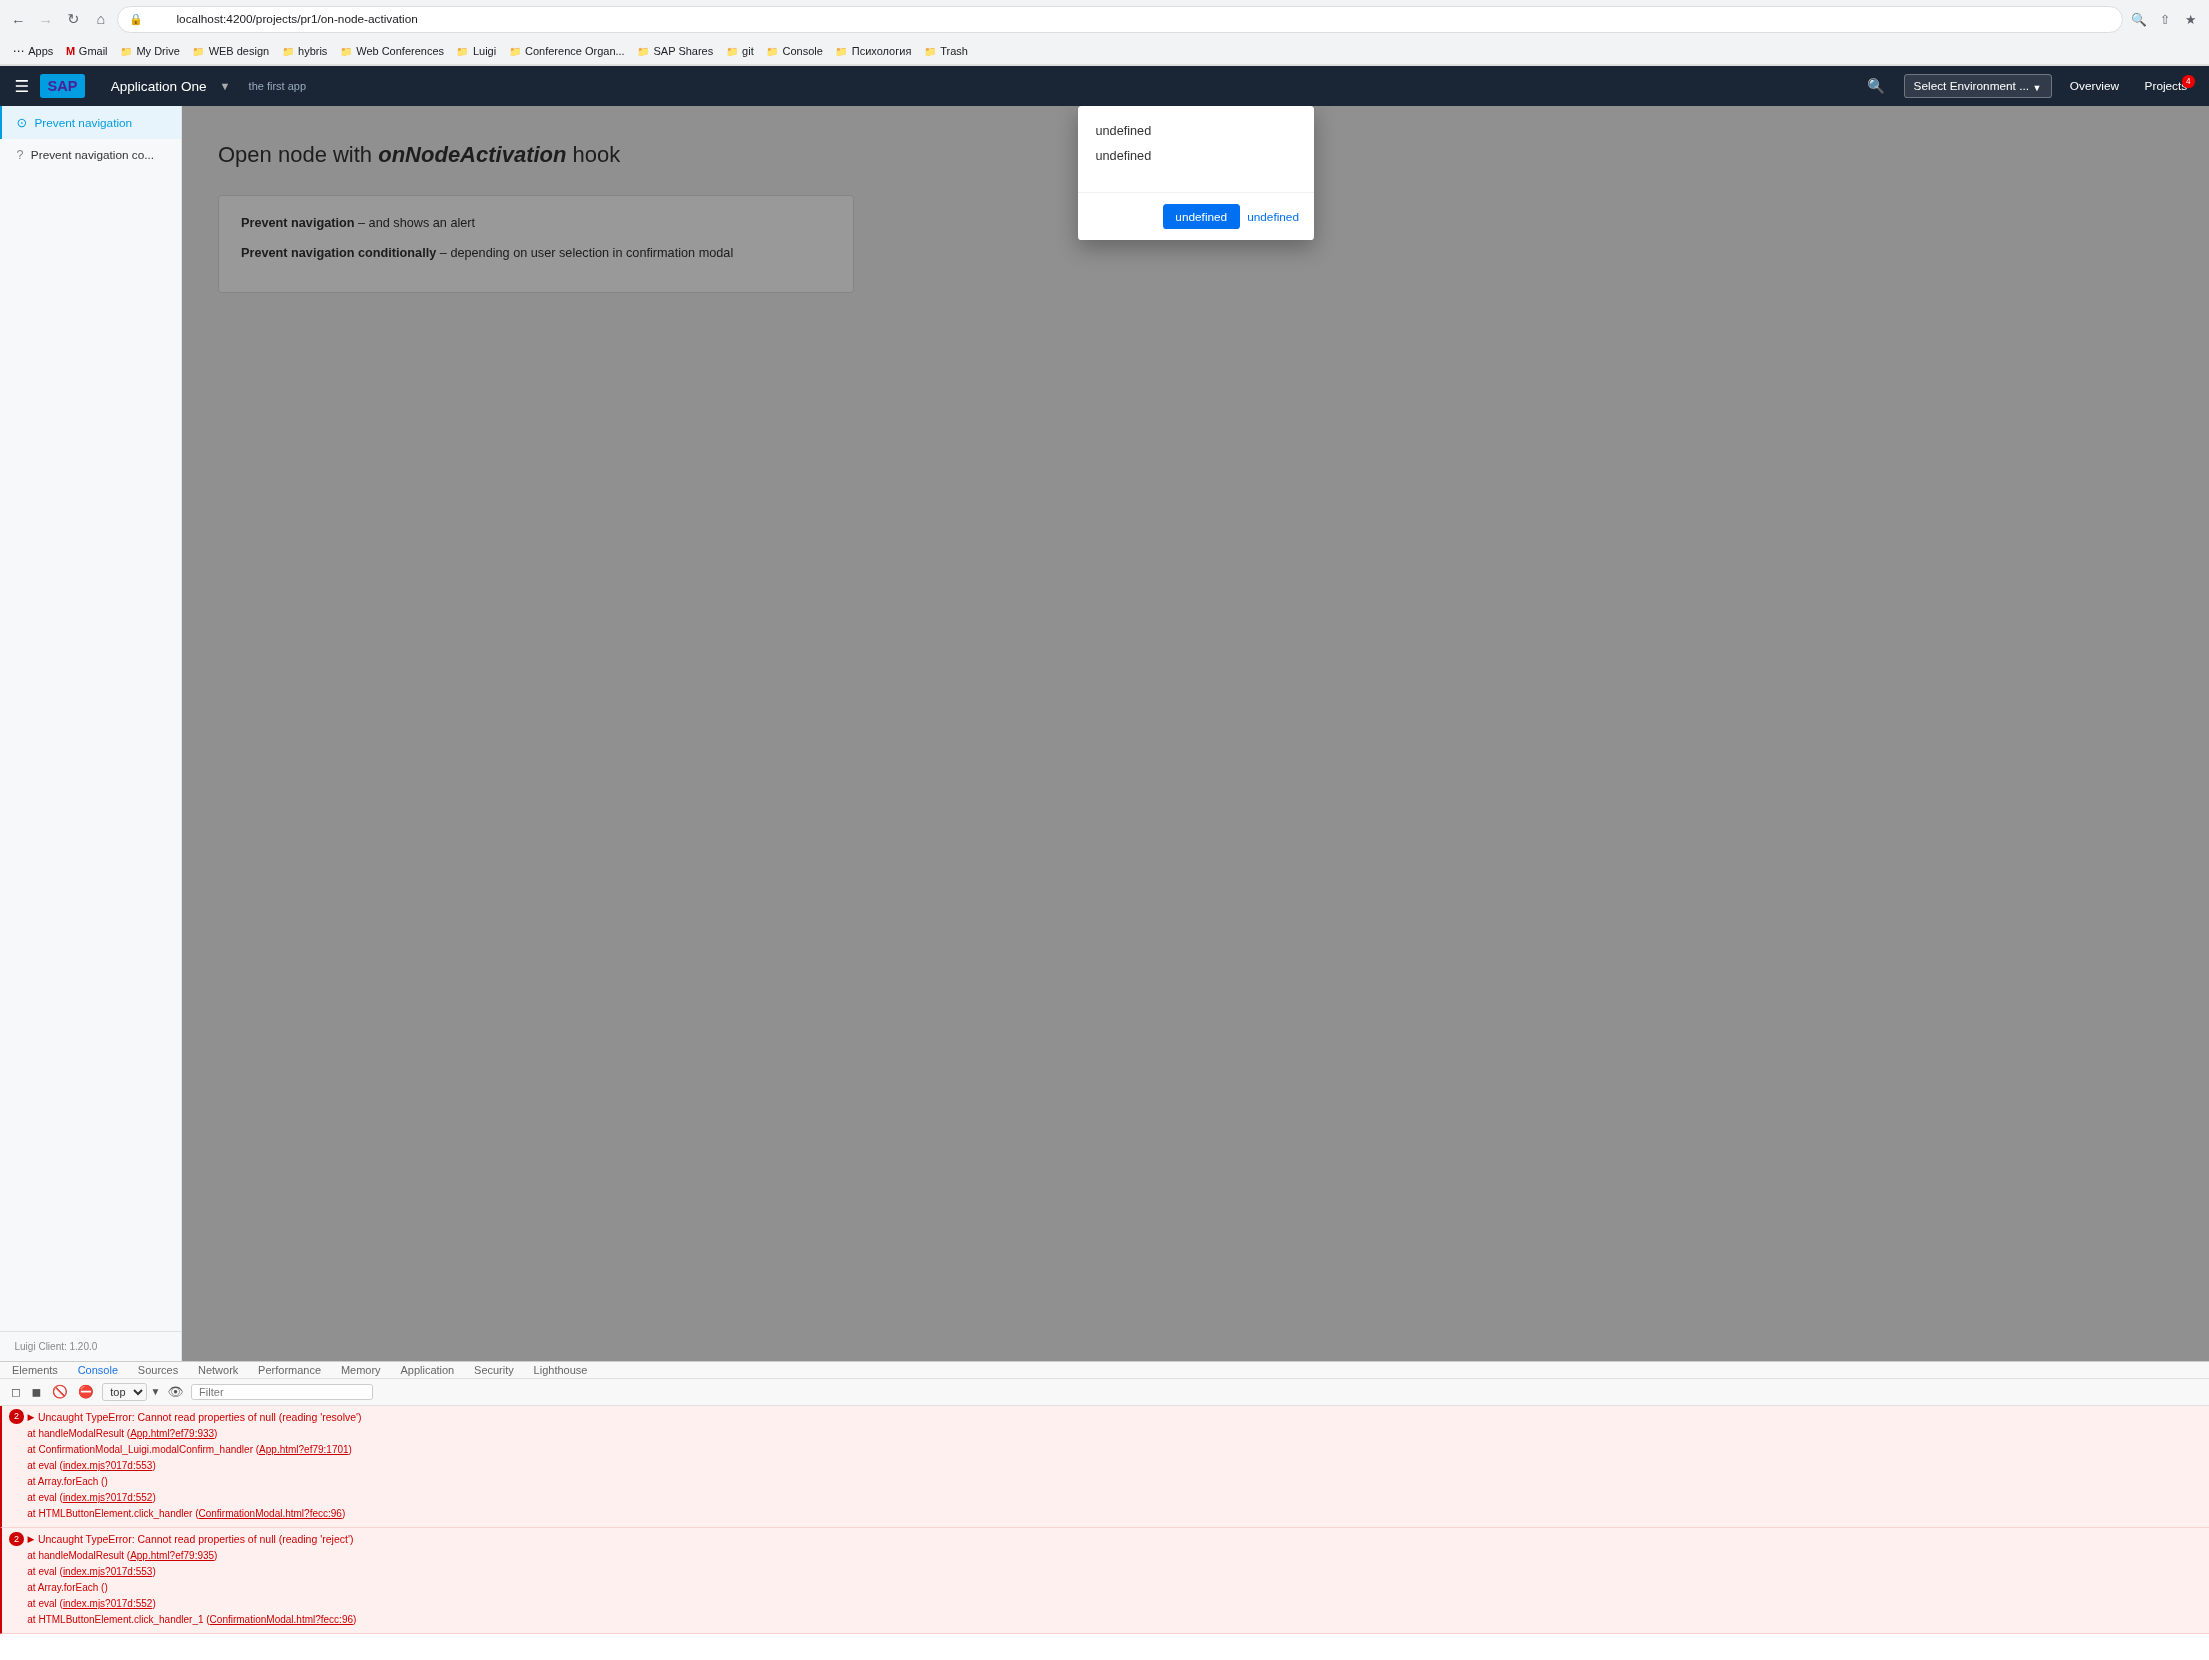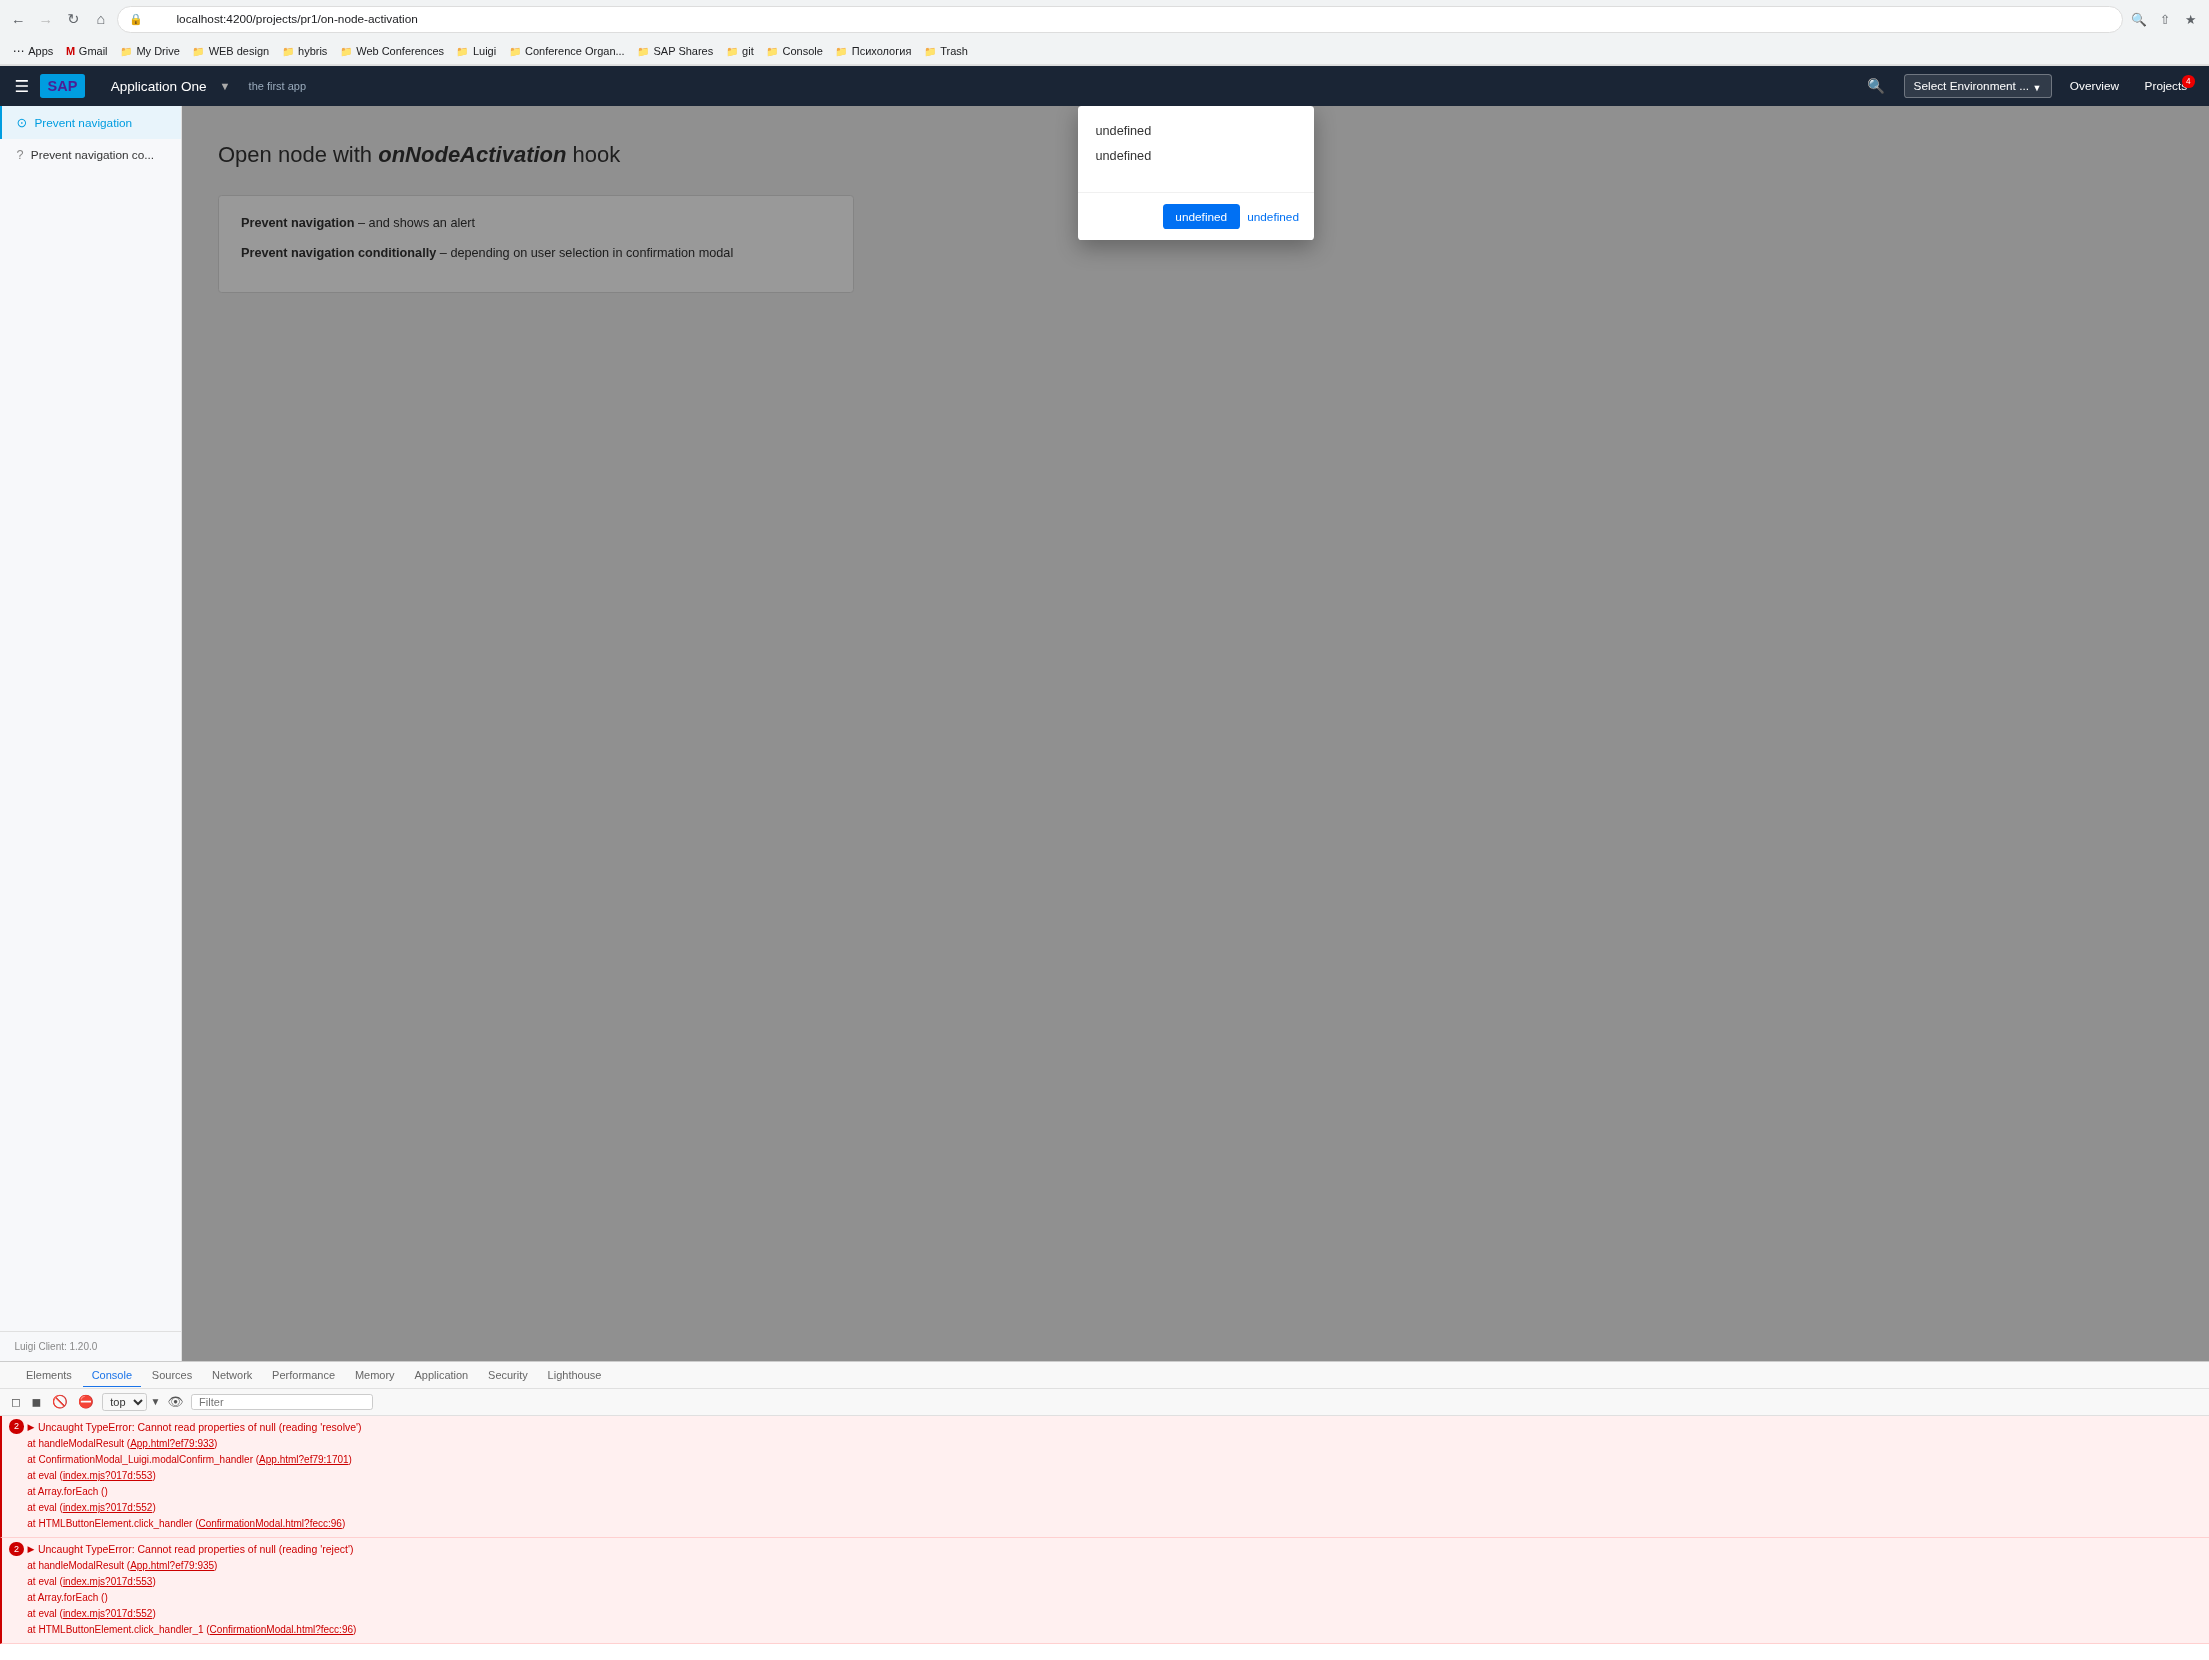--- a/index.html
+++ b/index.html
@@ -62,21 +62,21 @@
     .modal-overlay { position: absolute; top: 0; left: 0; right: 0; bottom: 0; background: rgba(0,0,0,0.4); display: flex; align-items: flex-start; justify-content: center; z-index: 100; }
     .modal-dialog { background: #fff; border-radius: 3.6px; box-shadow: 0 7.3px 22px rgba(0,0,0,0.3); width: 236px; overflow: hidden; }
     .modal-body { padding: 18px; }
     .modal-text { font-size: 12.7px; color: #333; margin-bottom: 11px; }
     .modal-footer { display: flex; justify-content: flex-end; gap: 7.3px; padding: 11px 14.5px; border-top: 0.9px solid #f0f0f0; }
     .modal-btn-primary { background: #0070f3; color: #fff; border: none; border-radius: 3.6px; padding: 5.5px 12.7px; font-size: 11.8px; cursor: pointer; }
     .modal-btn-secondary { background: none; color: #0070f3; border: none; font-size: 11.8px; cursor: pointer; }
 
     
     .devtools { background: #fff; border-top: 1.8px solid #ccc; height: 309px; display: flex; flex-direction: column; }
-    .devtools-tabs { display: flex; align-items: center; border-bottom: 0.9px solid #e0e0e0; background: #f8f8f8; padding: 0 17px; height: 27px; gap: 1.8px; }
+    .devtools-tabs { display: flex; align-items: center; border-bottom: 0.9px solid #e0e0e0; background: #f8f8f8; padding: 0 3px; height: 17px; gap: 1.8px; }
     .devtools-tab-btn { background: none; border: none; padding: 5.5px 9px; font-size: 11px; cursor: pointer; color: #666; border-bottom: 1.8px solid transparent; }
     .devtools-tab-btn.active { color: #1a73e8; border-bottom: 1.8px solid #1a73e8; }
     .devtools-toolbar { display: flex; align-items: center; gap: 3.6px; padding: 3.6px 7.3px; border-bottom: 0.9px solid #e0e0e0; background: #f8f8f8; }
     .devtools-top-selector { background: none; border: 0.9px solid #ccc; border-radius: 2.7px; padding: 0.9px 3.6px; font-size: 11px; cursor: pointer; color: #333; }
     .devtools-filter { border: 0.9px solid #ccc; border-radius: 2.7px; padding: 0.9px 7.3px; font-size: 11px; color: #333; flex: 1; max-width: 182px; }
     .devtools-console { flex: 1; overflow-y: auto; background: #fff; }
     .console-error { background: #fff0f0; border-bottom: 0.9px solid #ffd0d0; border-left: 2.7px solid #c00; padding: 3.6px 7.3px; }
     .console-error-count { display: inline-block; background: #c00; color: #fff; border-radius: 50%; width: 14.5px; height: 14.5px; text-align: center; font-size: 9px; line-height: 14.5px; margin-right: 3.6px; }
     .console-error-header { color: #c00; font-size: 10.5px; font-weight: 500; cursor: pointer; }
     .console-error-body { padding: 1.8px 0 1.8px 18px; }

